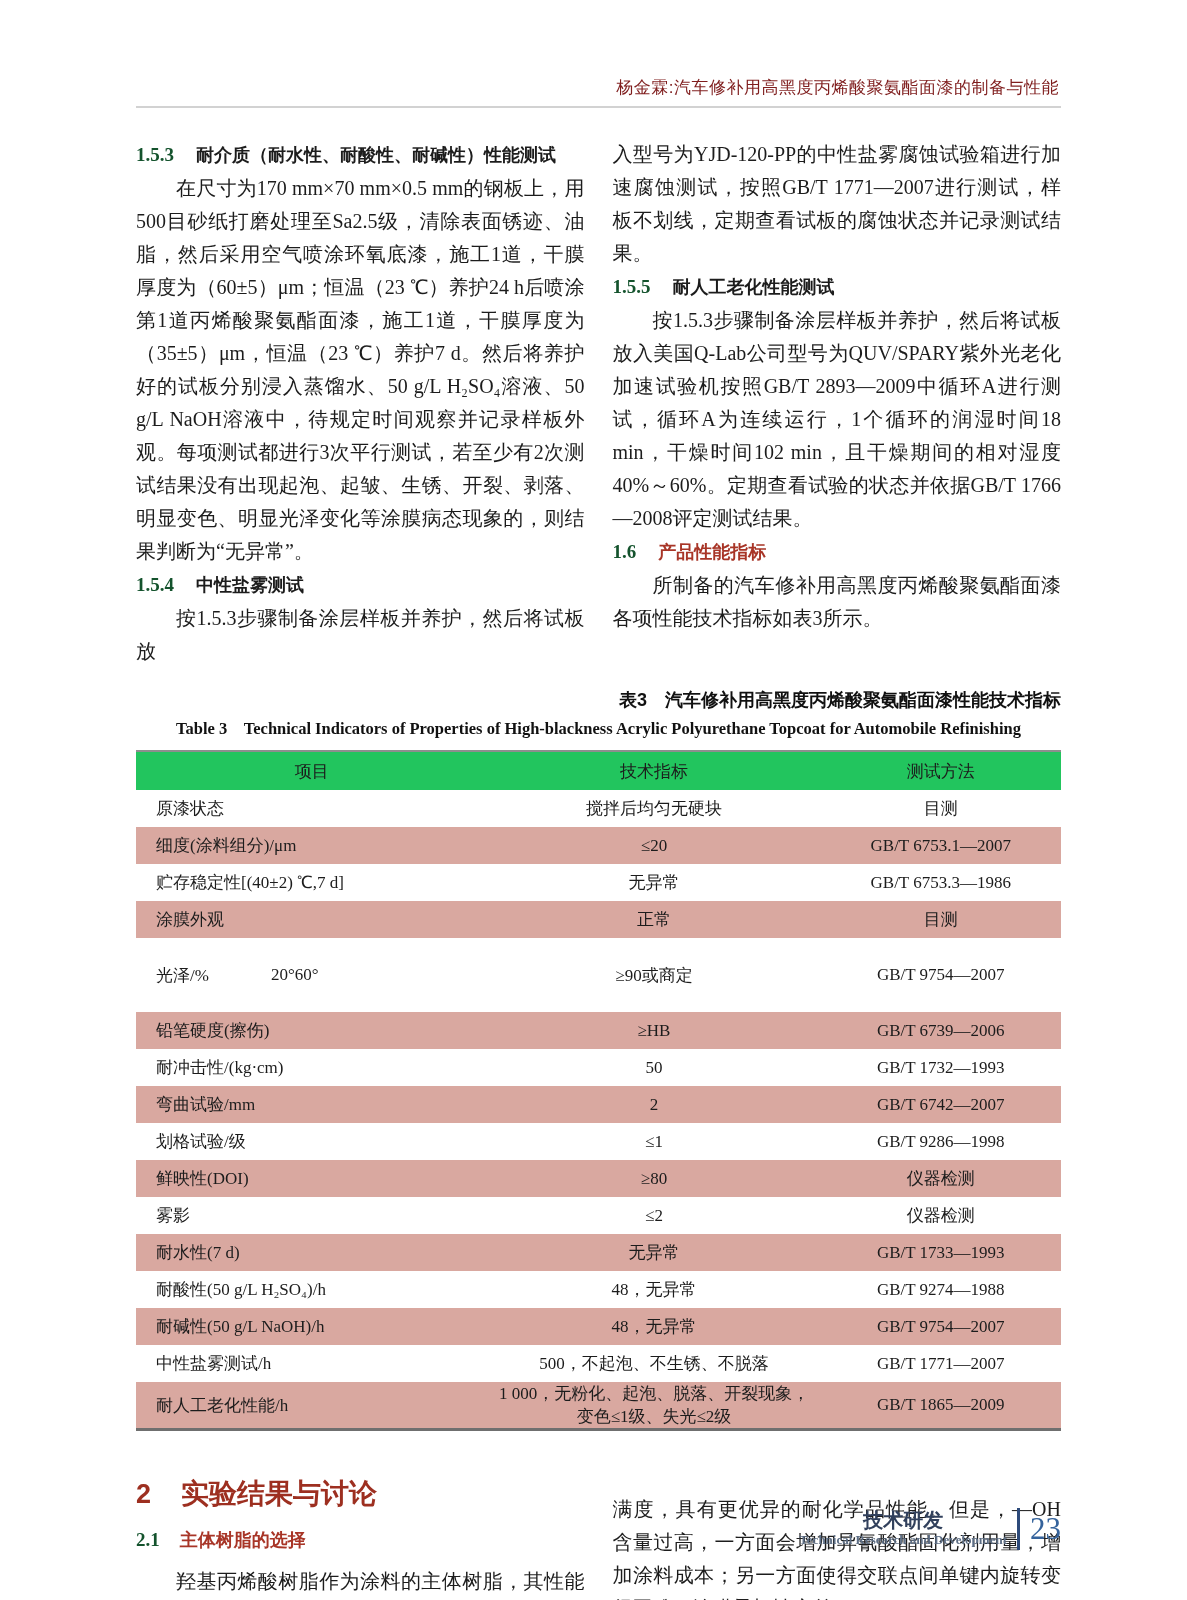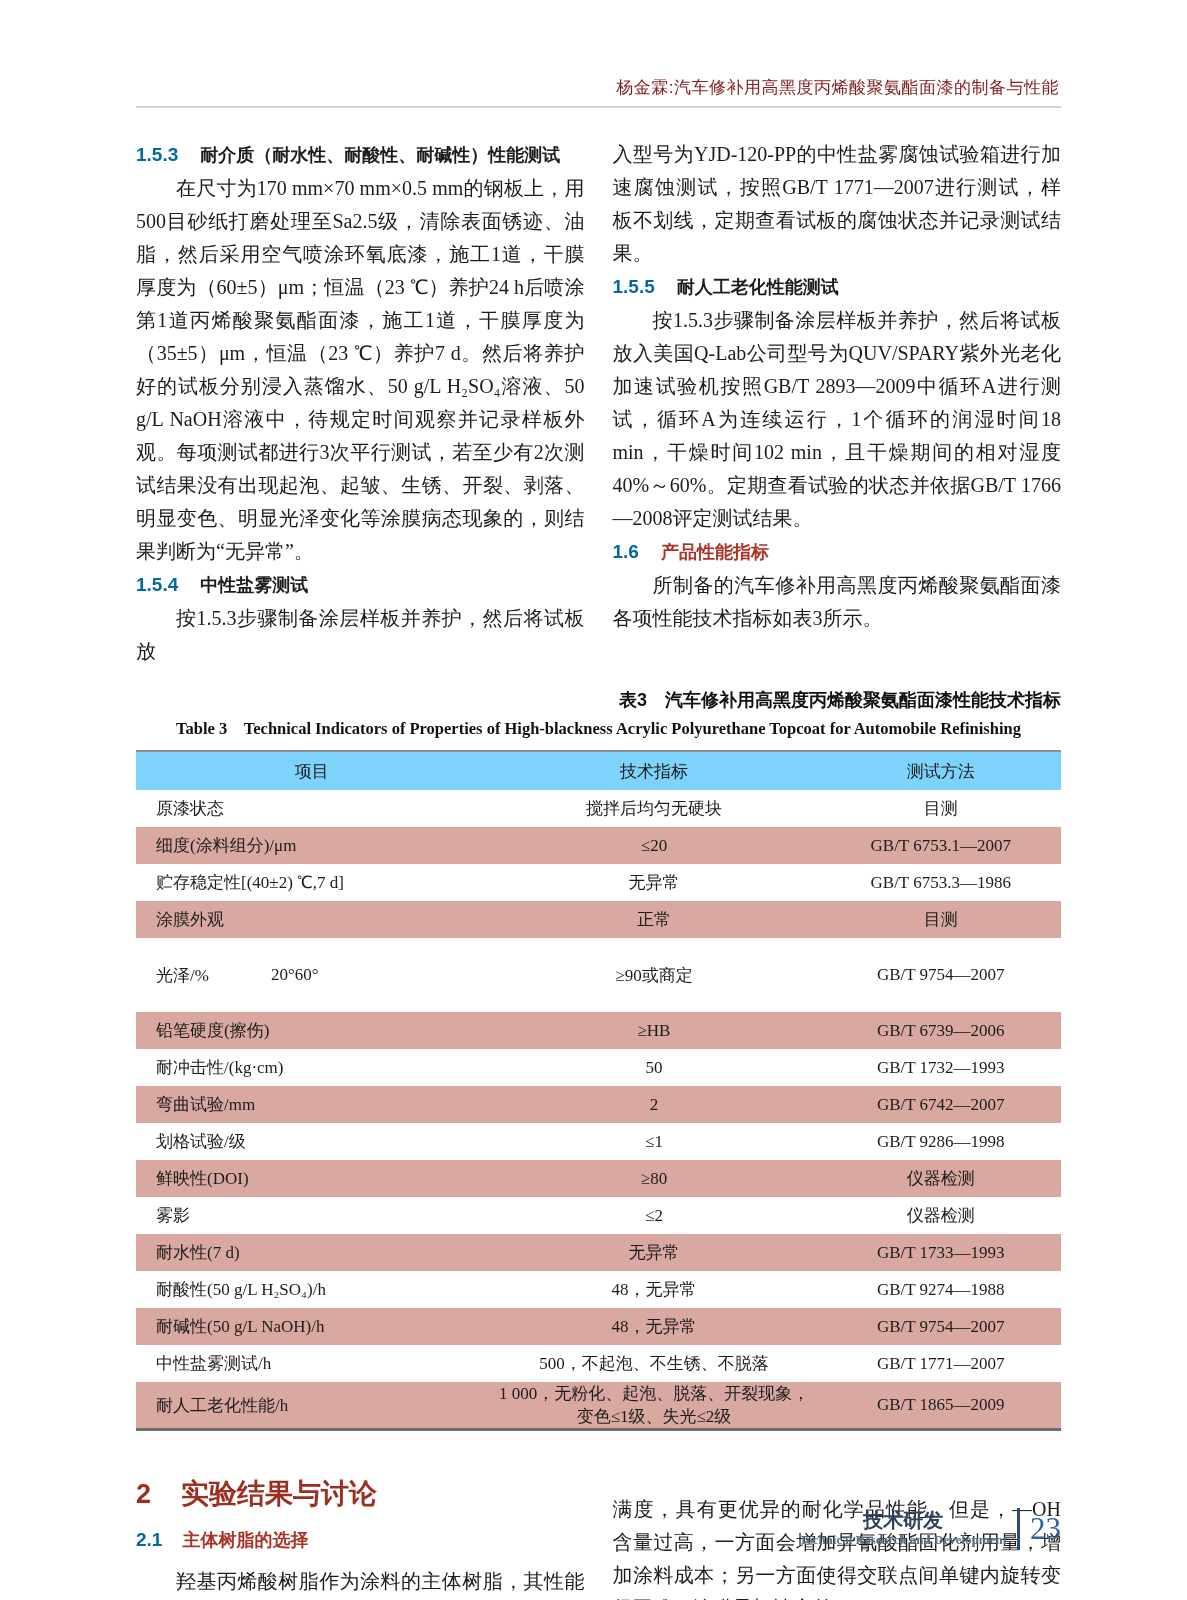--- a/index.html
+++ b/index.html
@@ -24,22 +24,22 @@
   }
   
   .content { padding:138px 126px 0 136px; }
   .two-col { display:flex; gap:28px; }
   .col { flex:1 1 0; font-size:20px; line-height:33px; text-align:justify; }
   .para { margin:0; text-indent:2em; }
   .para.no-indent { text-indent:0; }
   
   .h3line { display:flex; align-items:baseline; font-weight:bold; line-height:33px; }
   .h3line .hnum {
-    font-family:Liberation Sans, sans-serif;
-    color:#0369a1; margin-right:22px; font-size:19px;
+    font-family:Liberation Serif, serif;
+    color:#14532d; margin-right:22px; font-size:19px;
   }
   .h3line .htitle { font-family:Liberation Sans, sans-serif; font-size:18px; color:#1c1c1c; }
   .h3line.red .htitle { color:#a83527; }
   .h2big { display:flex; align-items:baseline; font-weight:bold; margin:0 0 12px 0; }
   .h2big .hnum {
     font-family:"Liberation Sans", sans-serif;
     color:#9d2f20; font-size:27px; margin-right:30px;
   }
   .h2big .htitle { font-family:"Liberation Sans", sans-serif; color:#9d2f20; font-size:28px; }
   .h21 { margin:2px 0 8px 0; }
@@ -53,21 +53,21 @@
   .tbl-title-en {
     text-align:center; font-family:"Liberation Serif", serif;
     font-weight:bold; font-size:16.5px; color:#111; margin:0 0 10px 0;
   }
   table.indicators {
     width:100%; border-collapse:collapse; table-layout:fixed;
     border-top:2px solid #8e8e8e; border-bottom:3px solid #6f6f6f;
     font-size:17px;
   }
   table.indicators th {
-    background:#7dd3fc; font-weight:normal; height:38px;
+    background:#22c55e; font-weight:normal; height:38px;
     text-align:center; padding:0 6px;
   }
   table.indicators td { height:37px; padding:0 6px; text-align:center; }
   table.indicators td:first-child { text-align:left; padding-left:20px; }
   table.indicators tr.stripe td { background:#d9a8a0; }
   table.indicators tr.tall td { height:74px; }
   .gloss-cell { display:flex; align-items:center; }
   .gloss-angles { margin-left:62px; display:flex; flex-direction:row; line-height:30px; }
   
   .discussion { margin-top:46px; }

